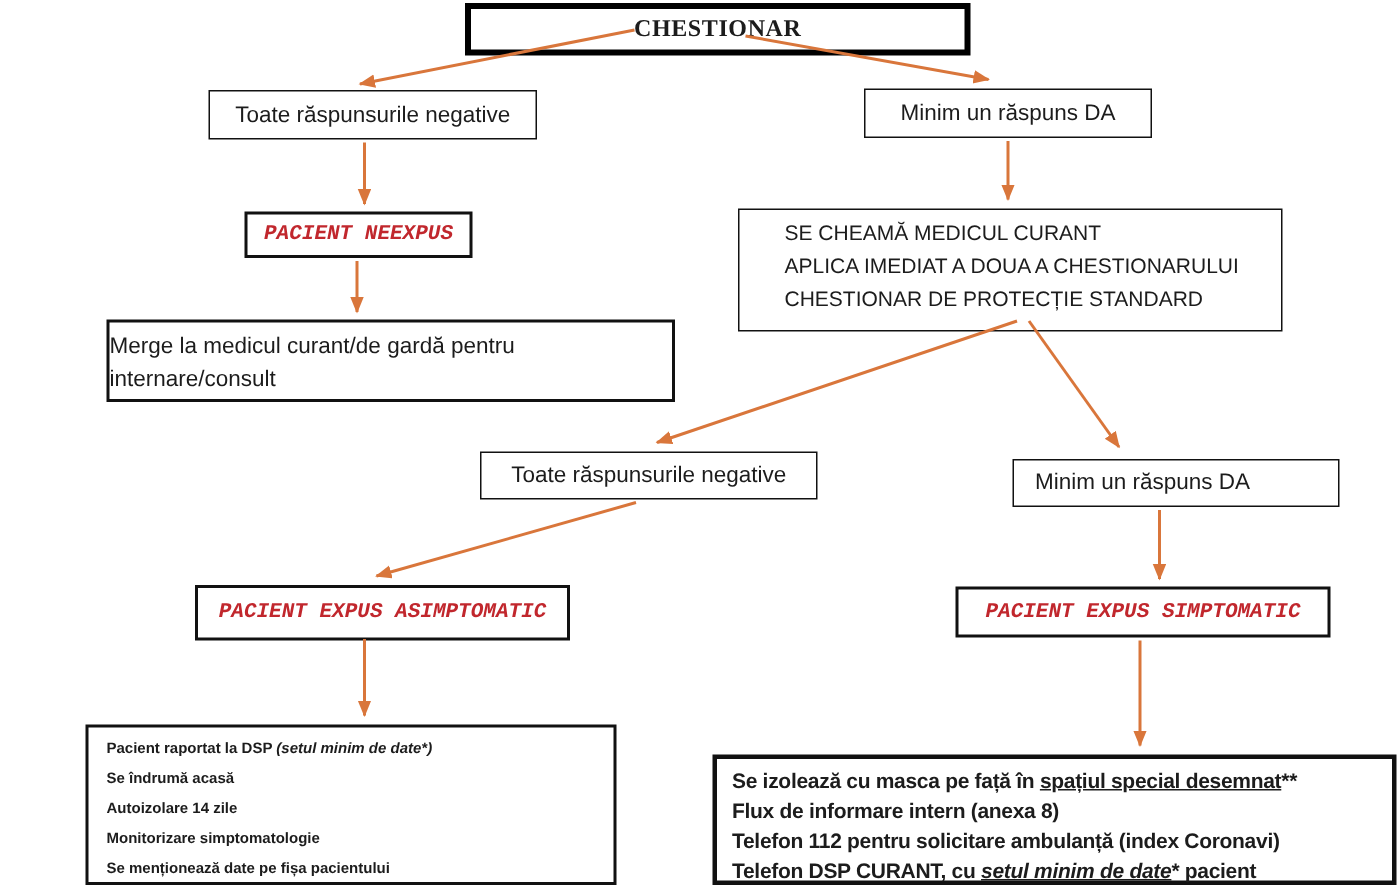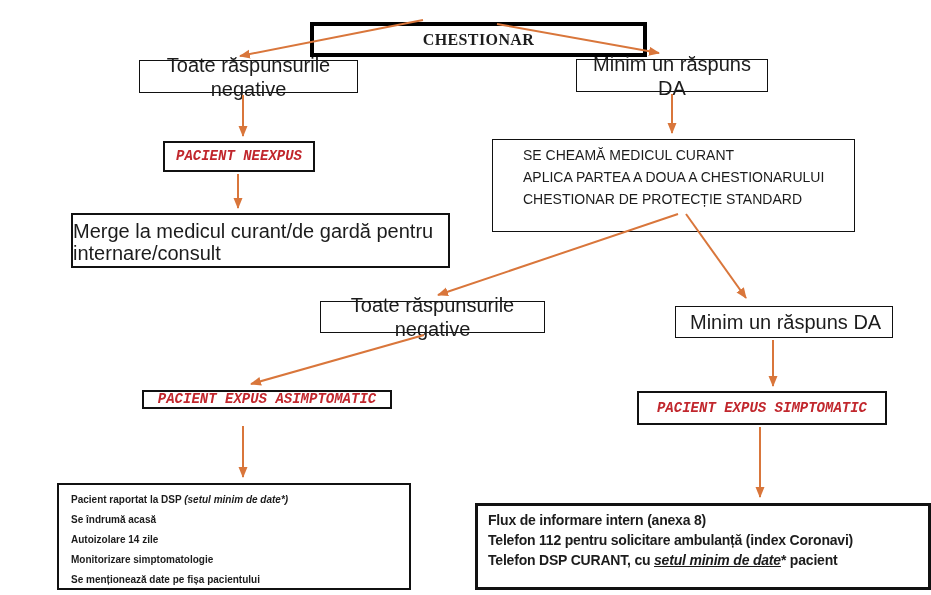--- a/index.html
+++ b/index.html
@@ -9,42 +9,41 @@
     background: #ffffff;
     font-family: "Liberation Sans", sans-serif;
     color: #1c1c1c;
     overflow: hidden;
   }
   .node {
     position: absolute;
     background: #ffffff;
     border: 1px solid #111;
     box-sizing: border-box;
-    font-size: 20px;
+    font-size: 15px;
     line-height: 1.2;
   }
   .center {
     display: flex;
     align-items: center;
     justify-content: center;
     text-align: center;
   }
   .vcenter {
     display: flex;
     align-items: center;
   }
   
   #chestionar {
     left: 310px; top: 2px; width: 337px; height: 35px;
     border: 4px solid #000;
     font-family: "Liberation Serif", serif;
     font-weight: bold;
     font-size: 16px;
     letter-spacing: 0.4px;
-    margin-top: 20px;
   }
   #neg1 { left: 139px; top: 60px; width: 219px; height: 33px; }
   #da1  { left: 576px; top: 59px; width: 192px; height: 33px; }
   #neexpus {
     left: 163px; top: 141px; width: 152px; height: 31px;
     border-width: 2px;
   }
   .red-label {
     color: #c1272d;
     font-weight: bold;
@@ -52,29 +51,29 @@
     font-size: 14px;
     font-family: Liberation Mono, monospace;
   }
   #merge {
     left: 71px; top: 213px; width: 379px; height: 55px;
     border-width: 2px;
     padding: 5px 10px 0 0;
     line-height: 22px;
   }
   #cheama {
-    left: 492px; top: 139px; width: 363px; height: 93px;
+    left: 492px; top: 139px; width: 363px; height: 82px;
     padding: 4px 0 0 30px;
     line-height: 22px;
     font-size: 14px;
   }
   #neg2 { left: 320px; top: 301px; width: 225px; height: 32px; }
   #da2  { left: 675px; top: 306px; width: 218px; height: 32px; padding-left: 14px; }
   #asimpt {
-    left: 142px; top: 390px; width: 250px; height: 19px;
+    left: 130px; top: 390px; width: 250px; height: 37px;
     border-width: 2px;
   }
   #simpt {
     left: 637px; top: 391px; width: 250px; height: 34px;
     border-width: 2px;
   }
   #report {
     left: 57px; top: 483px; width: 354px; height: 107px;
     border-width: 2px;
     font-weight: bold;
@@ -112,41 +111,42 @@
 
 <div class="node center red-label" id="neexpus">PACIENT NEEXPUS</div>
 
 <div class="node" id="merge">
   <div>Merge la medicul curant/de gardă pentru</div>
   <div>internare/consult</div>
 </div>
 
 <div class="node" id="cheama">
   <div>SE CHEAMĂ MEDICUL CURANT</div>
-  <div>APLICA PARTEA A DOUA A CHESTIONARULUI</div>
+  <div>APLICA IMEDIAT A DOUA A CHESTIONARULUI</div>
   <div>CHESTIONAR DE PROTECȚIE STANDARD</div>
 </div>
 
 <div class="node center" id="neg2">Toate răspunsurile negative</div>
 
 <div class="node vcenter" id="da2">Minim un răspuns DA</div>
 
 <div class="node center red-label" id="asimpt">PACIENT EXPUS ASIMPTOMATIC</div>
 
 <div class="node center red-label" id="simpt">PACIENT EXPUS SIMPTOMATIC</div>
 
 <div class="node" id="report">
   <div><span>Pacient raportat la DSP </span><span class="em">(setul minim de date*)</span></div>
   <div>Se îndrumă acasă</div>
   <div>Autoizolare 14 zile</div>
   <div>Monitorizare simptomatologie</div>
   <div>Se menționează date pe fișa pacientului</div>
 </div>
 
 <div class="node" id="izolare">
+  <div><span>Se izolează cu masca pe față în </span><span class="u">spațiul special desemnat</span><span>**</span></div>
   <div>Flux de informare intern (anexa 8)</div>
   <div>Telefon 112 pentru solicitare ambulanță (index Coronavi)</div>
   <div><span>Telefon DSP CURANT, cu </span><span class="u em">setul minim de date</span><span>* pacient</span></div>
 </div>
 
 <svg id="arrow-layer" width="931" height="595" viewBox="0 0 931 595">
   <defs>
     <marker id="ah" markerUnits="userSpaceOnUse" markerWidth="12" markerHeight="10" refX="10" refY="4.5" orient="auto">
       <path d="M0,0 L11,4.5 L0,9 Z" fill="#d9763b"></path>
     </marker>

